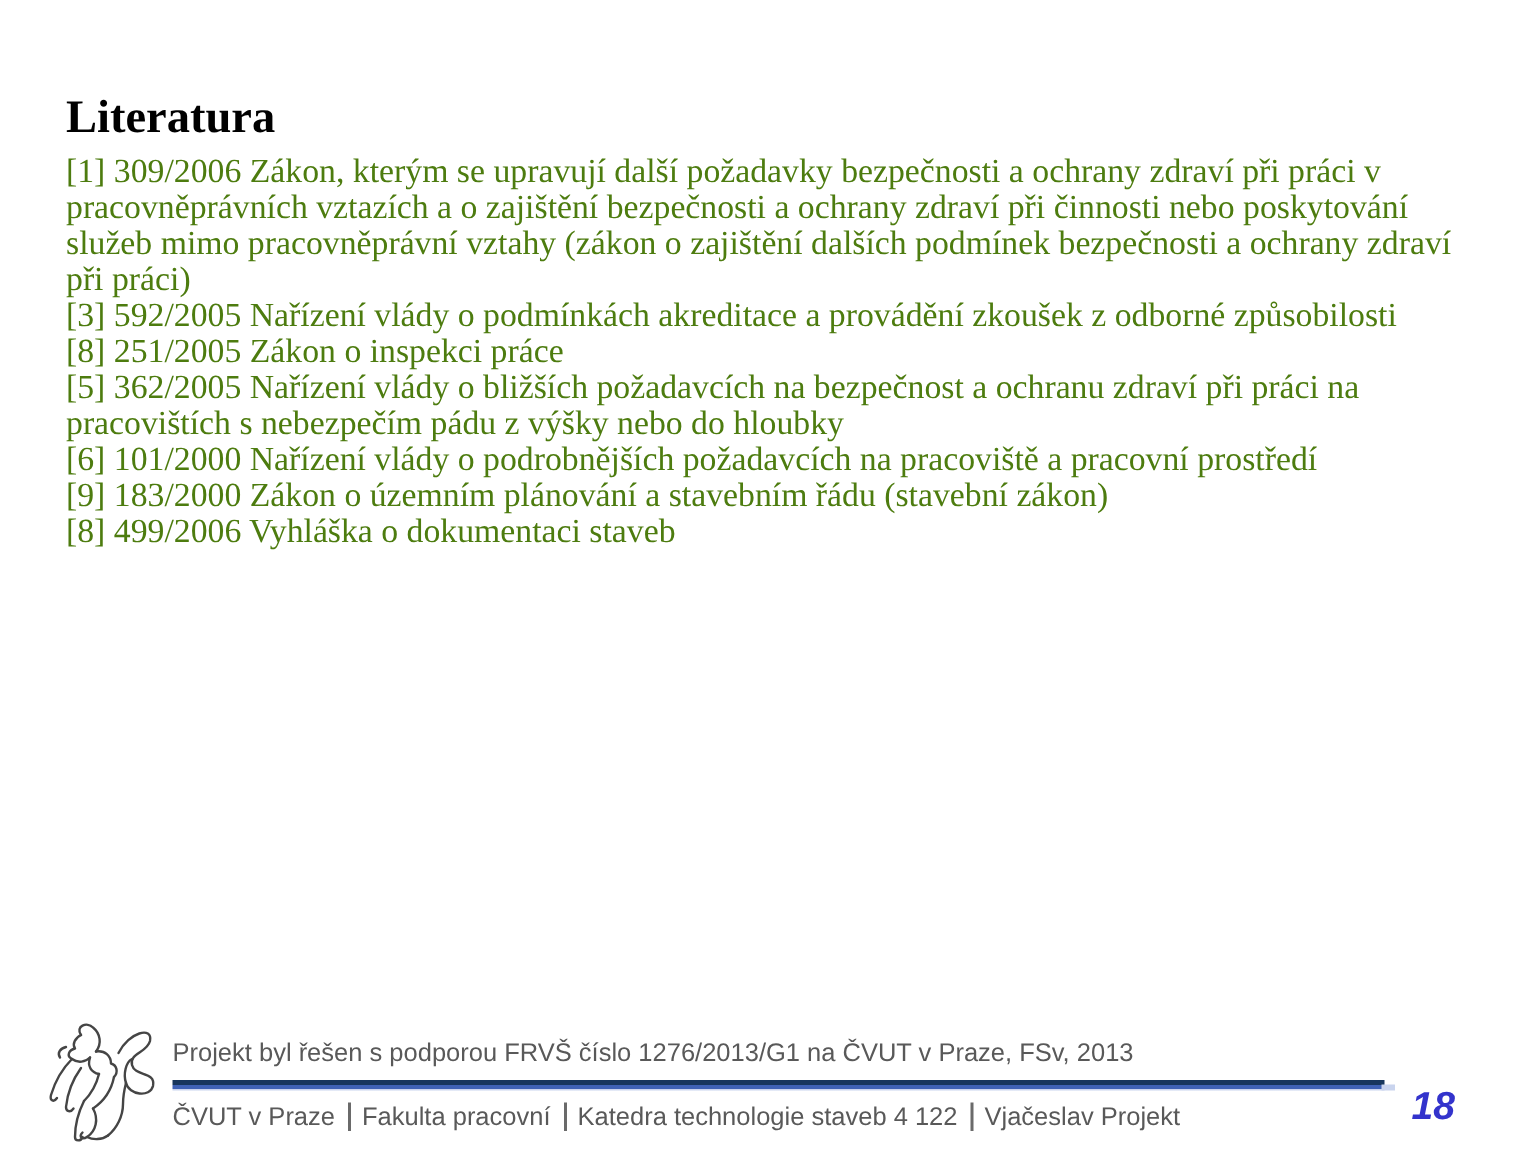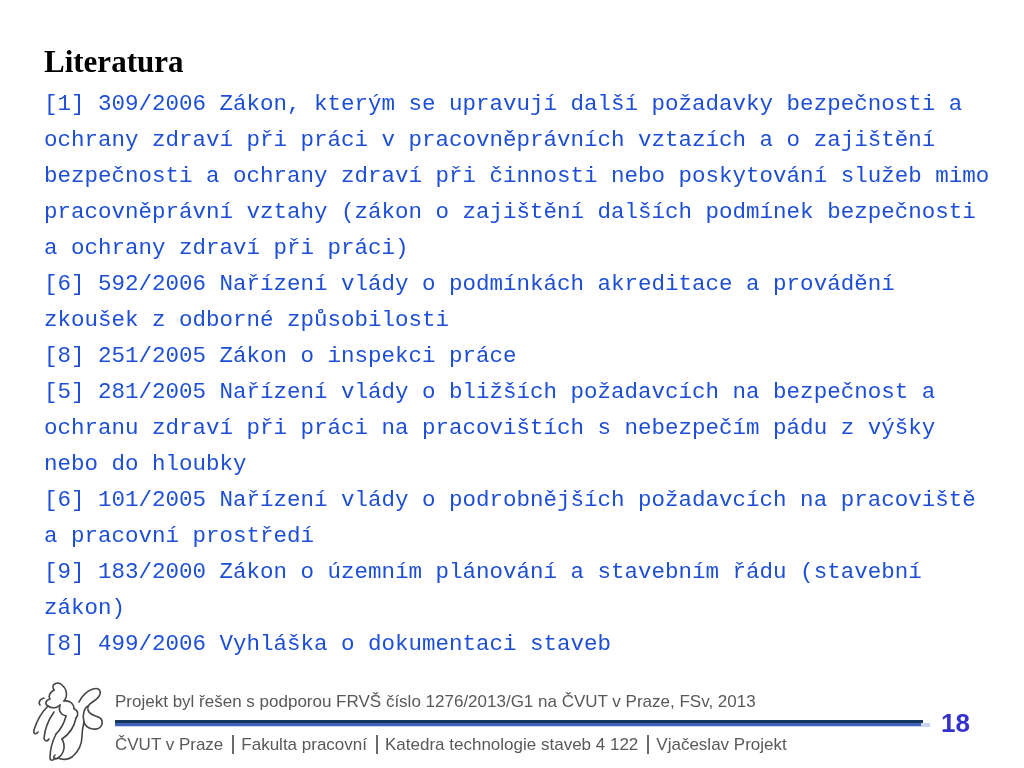--- a/index.html
+++ b/index.html
@@ -10,37 +10,37 @@
   body {
     width: 1024px;
     height: 768px;
     position: relative;
     overflow: hidden;
     font-family: "Liberation Serif", serif;
   }
   .slide-content {
     position: absolute;
     left: 44px;
-    top: 44px;
+    top: 60px;
     width: 946px;
   }
   .slide-title {
     font-family: "Liberation Serif", serif;
     font-size: 31px;
     font-weight: bold;
     color: #000000;
     line-height: 36px;
     margin: 0 0 6px 0;
   }
   .references p {
     margin: 0;
-    font-family: Liberation Mono, monospace;
+    font-family: Liberation Serif, serif;
     font-size: 22.5px;
-    line-height: 36px;
-    color: #1d4ed8;
+    line-height: 24px;
+    color: #4d7c0f;
   }
   
   .footer {
     position: absolute;
     left: 0;
     top: 676px;
     width: 864px;
     height: 92px;
   }
   .logo-wrap {
@@ -93,42 +93,43 @@
     display: inline-block;
     width: 0;
     height: 19px;
     border-left: 2px solid #6a6a6a;
     vertical-align: -4px;
     margin: 0 7px 0 9px;
   }
   .page-number {
     position: absolute;
     left: 941px;
-    top: 32px;
+    top: 46px;
     font-family: "Liberation Sans", sans-serif;
     font-size: 26px;
     font-weight: bold;
     color: #3333cc;
+    font-style: italic;
   }
   .lion-svg {
     width: 100%;
     height: 100%;
   }
 </style>
 </head>
 <body>
 
 <div class="slide-content">
   <h1 class="slide-title">Literatura</h1>
   <div class="references">
     <p>[1] 309/2006 Zákon, kterým se upravují další požadavky bezpečnosti a ochrany zdraví při práci v pracovněprávních vztazích a o zajištění bezpečnosti a ochrany zdraví při činnosti nebo poskytování služeb mimo pracovněprávní vztahy (zákon o zajištění dalších podmínek bezpečnosti a ochrany zdraví při práci)</p>
-    <p>[6] 592/2006 Nařízení vlády o podmínkách akreditace a provádění zkoušek z odborné způsobilosti</p>
+    <p>[3] 592/2005 Nařízení vlády o podmínkách akreditace a provádění zkoušek z odborné způsobilosti</p>
     <p>[8] 251/2005 Zákon o inspekci práce</p>
-    <p>[5] 281/2005 Nařízení vlády o bližších požadavcích na bezpečnost a ochranu zdraví při práci na pracovištích s nebezpečím pádu z výšky nebo do hloubky</p>
-    <p>[6] 101/2005 Nařízení vlády o podrobnějších požadavcích na pracoviště a pracovní prostředí</p>
+    <p>[5] 362/2005 Nařízení vlády o bližších požadavcích na bezpečnost a ochranu zdraví při práci na pracovištích s nebezpečím pádu z výšky nebo do hloubky</p>
+    <p>[6] 101/2000 Nařízení vlády o podrobnějších požadavcích na pracoviště a pracovní prostředí</p>
     <p>[9] 183/2000 Zákon o územním plánování a stavebním řádu (stavební zákon)</p>
     <p>[8] 499/2006 Vyhláška o dokumentaci staveb</p>
   </div>
 </div>
 
 <div class="footer">
   <div class="logo-wrap">
     
     <svg class="lion-svg" viewBox="0 0 84 86" xmlns="http://www.w3.org/2000/svg" fill="none" stroke="#454545" stroke-width="1.6" stroke-linecap="round" stroke-linejoin="round">
 

